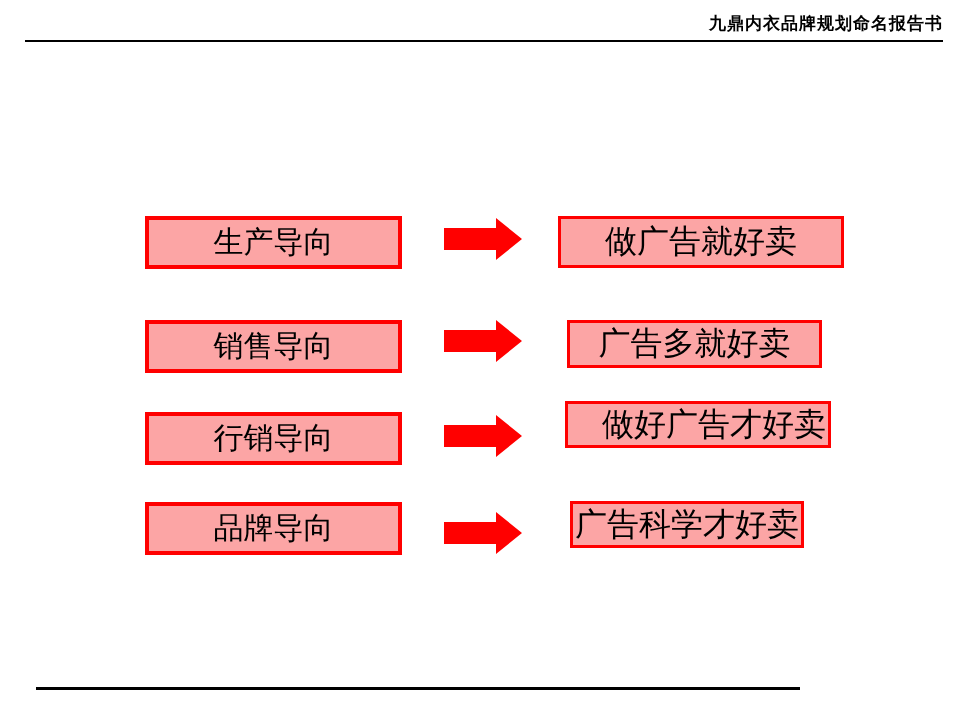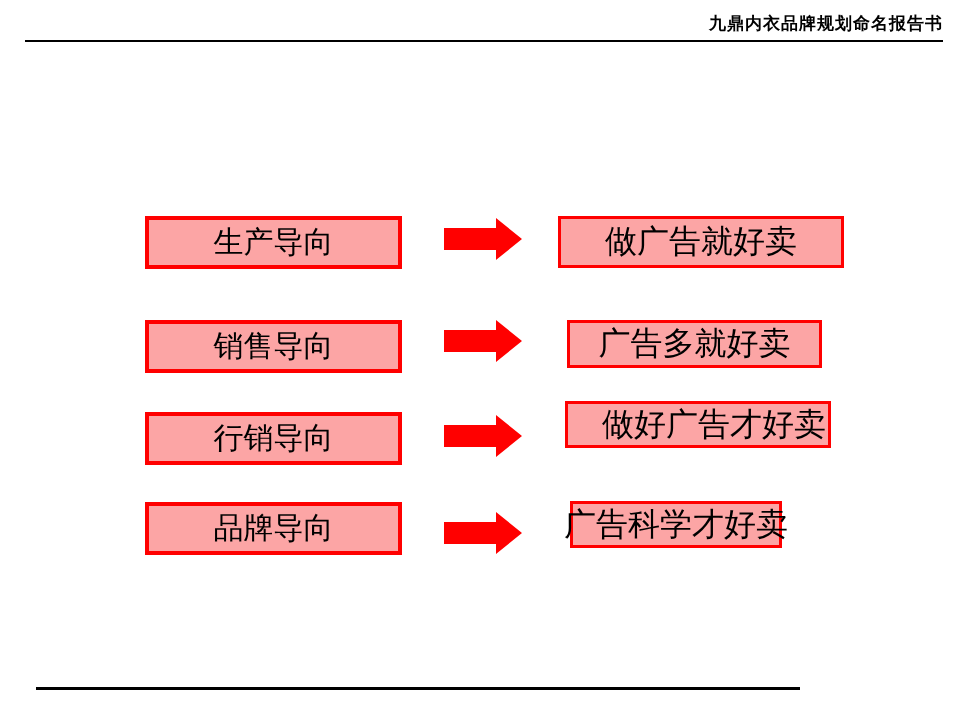--- a/index.html
+++ b/index.html
@@ -55,21 +55,21 @@
     border:3px solid var(--accent,#f00);
     font-size:32px;
   }
   .lb-1{top:216px;}
   .lb-2{top:320px;}
   .lb-3{top:412px;}
   .lb-4{top:502px;}
   .rb-1{left:558px;top:216px;width:286px;height:52px;font-family:Liberation Serif, serif;}
   .rb-2{left:567px;top:320px;width:255px;height:48px;}
   .rb-3{left:565px;top:401px;width:266px;height:47px;padding-left:32px;}
-  .rb-4{left:570px;top:501px;width:212px;height:47px;}
+  .rb-4{left:570px;top:501px;width:234px;height:47px;}
   
   .arrow{
     position:absolute;
     left:444px;
     width:78px;height:42px;
     color:var(--accent,#f00);
     line-height:0;
   }
   .ar-1{top:218px;}
   .ar-2{top:320px;}

